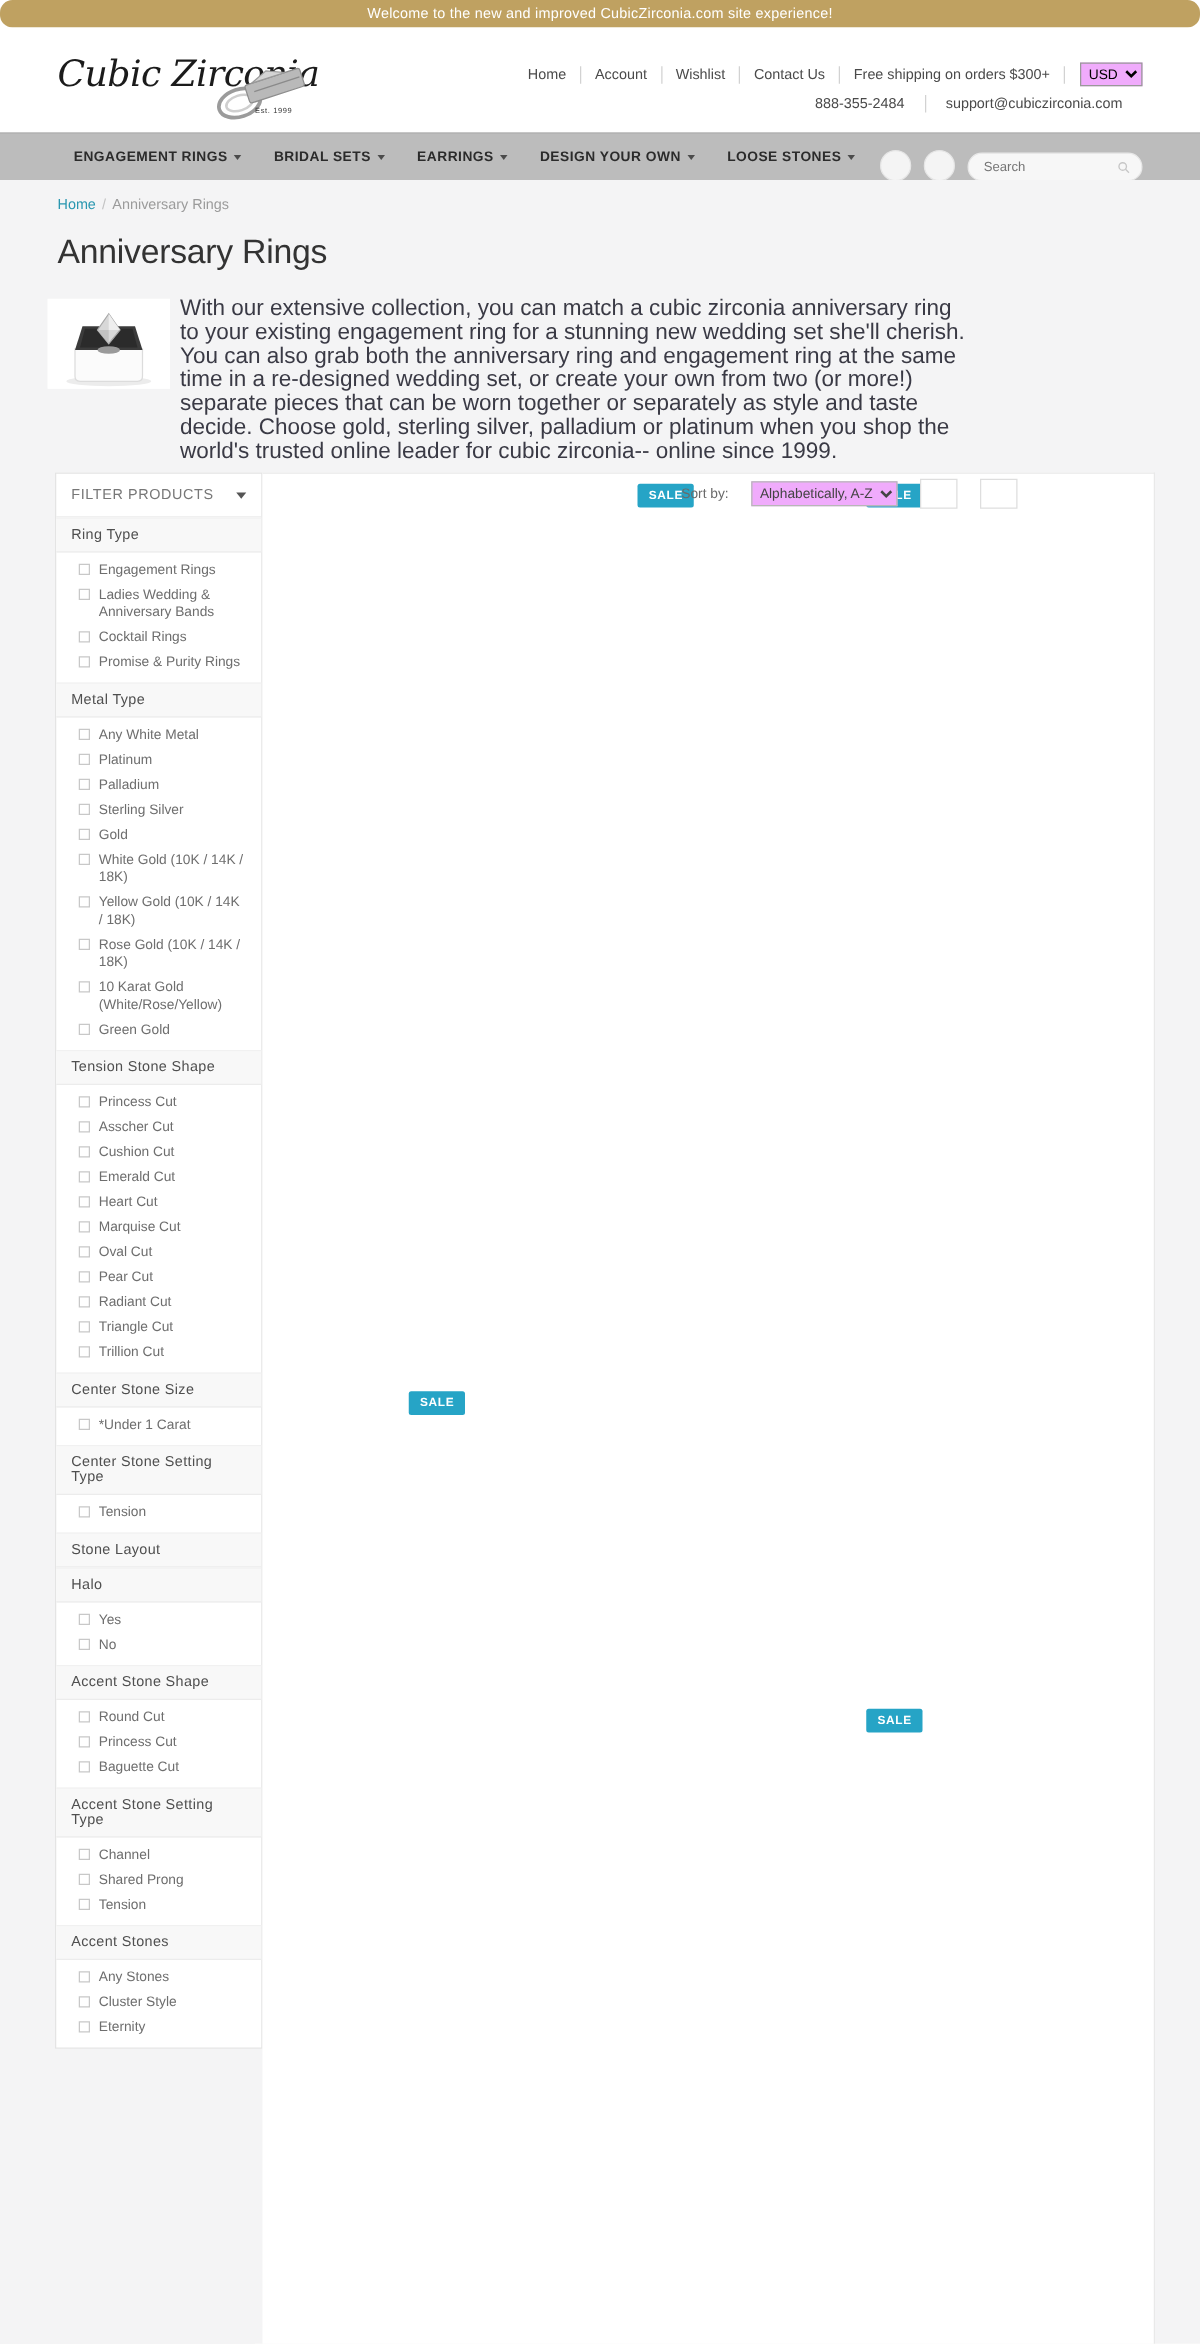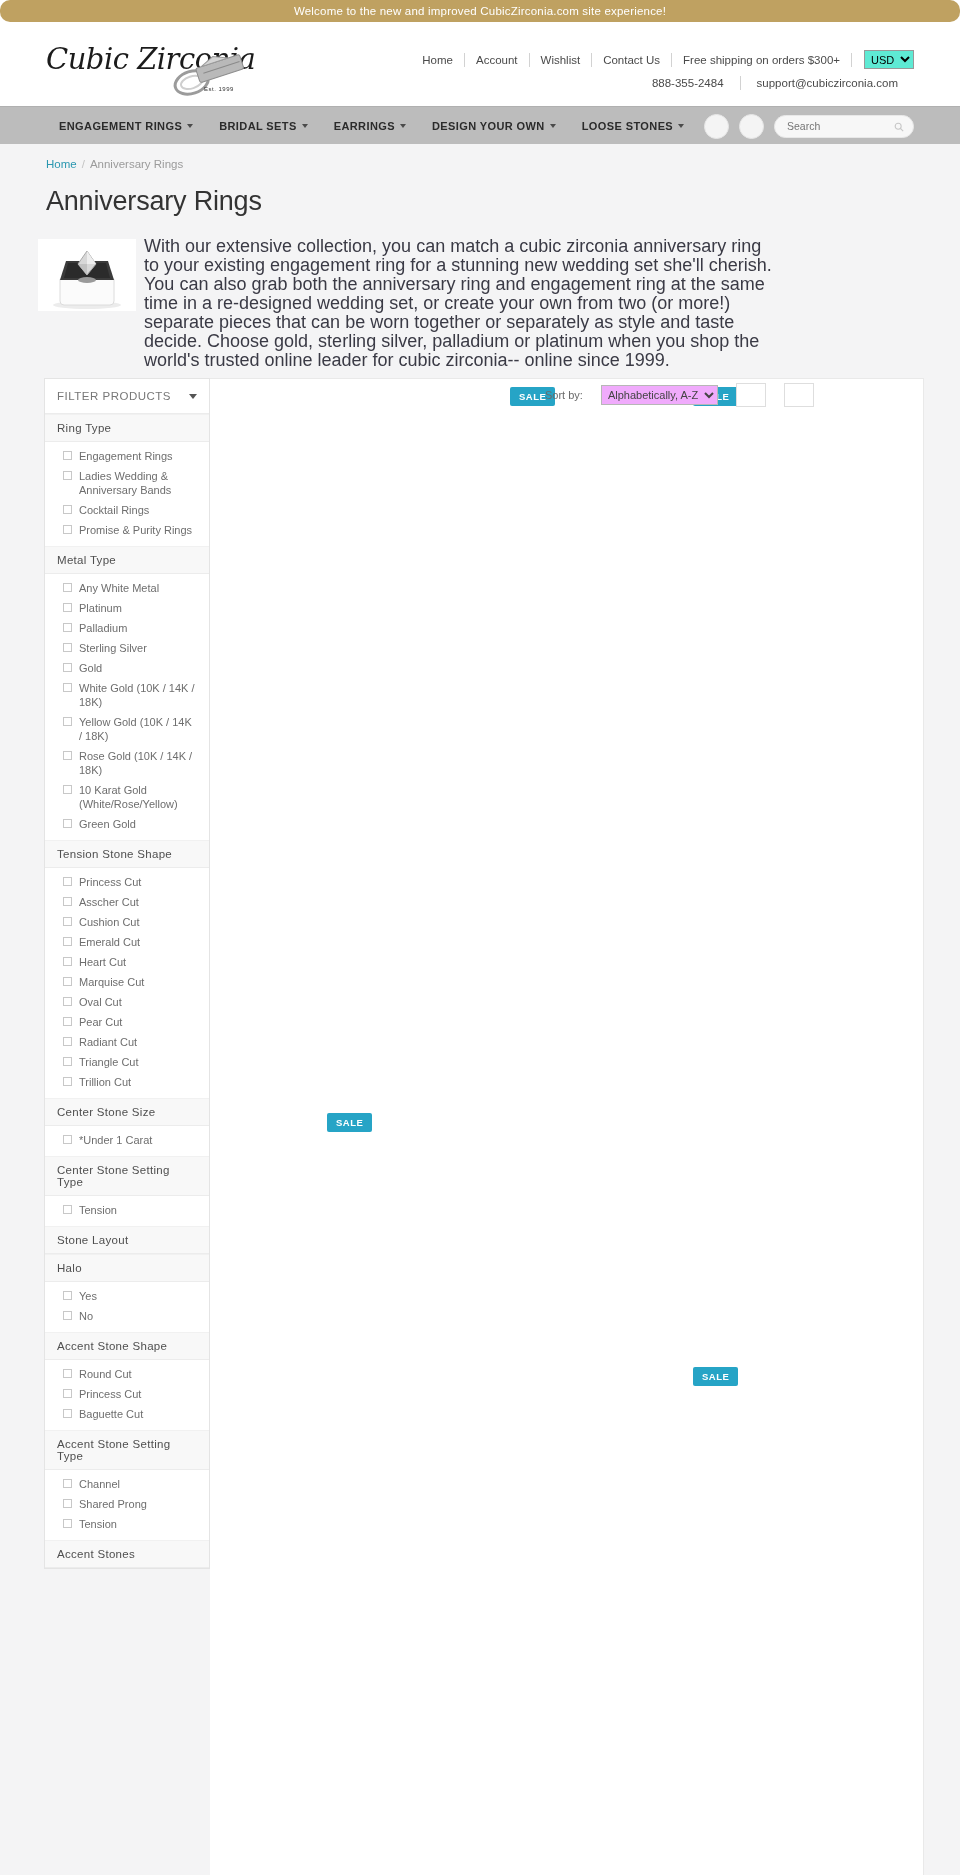--- a/index.html
+++ b/index.html
@@ -75,21 +75,21 @@
   .topnav .sep {
     width: 1px; height: 14px;
     background: #d2d2d2;
   }
   .currency-select {
     margin-left: 12px;
     font-size: 11px;
     font-family: "Liberation Sans", sans-serif;
     padding: 1px 2px;
     border: 1px solid #999;
-    background: #5eead4;
+    background: #f0abfc;
     height: 19px;
   }
   .toprow2 {
     position: absolute;
     right: 46px; top: 54px;
     display: flex;
     align-items: center;
     font-size: 11.5px;
     color: #4a4a4a;
   }
@@ -128,21 +128,21 @@
     width: 0; height: 0;
     border-left: 3.5px solid transparent;
     border-right: 3.5px solid transparent;
     border-top: 4px solid #4b4b4b;
   }
   .nav-right {
     position: absolute;
     right: 46px; top: 0;
     height: 38px;
     display: flex;
-    align-items: center;
+    align-items: flex-end;
     gap: 10px;
   }
   .circle-btn {
     width: 25px; height: 25px;
     border-radius: 50%;
     background: #f4f4f4;
     border: 1px solid #e6e6e6;
   }
   .searchbox {
     width: 140px; height: 23px;
@@ -603,20 +603,34 @@
             <label class="filter-option">
               <span class="cb"></span>
               <span>Shared Prong</span>
             </label>
             <label class="filter-option">
               <span class="cb"></span>
               <span>Tension</span>
             </label>
           </div>
           <div class="filter-group-title">Accent Stones</div>
+          <div class="filter-options">
+            <label class="filter-option">
+              <span class="cb"></span>
+              <span>Any Stones</span>
+            </label>
+            <label class="filter-option">
+              <span class="cb"></span>
+              <span>Cluster Style</span>
+            </label>
+            <label class="filter-option">
+              <span class="cb"></span>
+              <span>Eternity</span>
+            </label>
+          </div>
         </div>
     </aside>
 
     <main class="products">
       <div id="sale-badges">
           <div class="sale-badge" style="left: 300px; top: 8px; background: rgb(38, 164, 198);">SALE</div>
           <div class="sale-badge" style="left: 483px; top: 8px; background: rgb(38, 164, 198);">SALE</div>
           <div class="sale-badge" style="left: 117px; top: 734px; background: rgb(38, 164, 198);">SALE</div>
           <div class="sale-badge" style="left: 483px; top: 988px; background: rgb(38, 164, 198);">SALE</div>
         </div>

